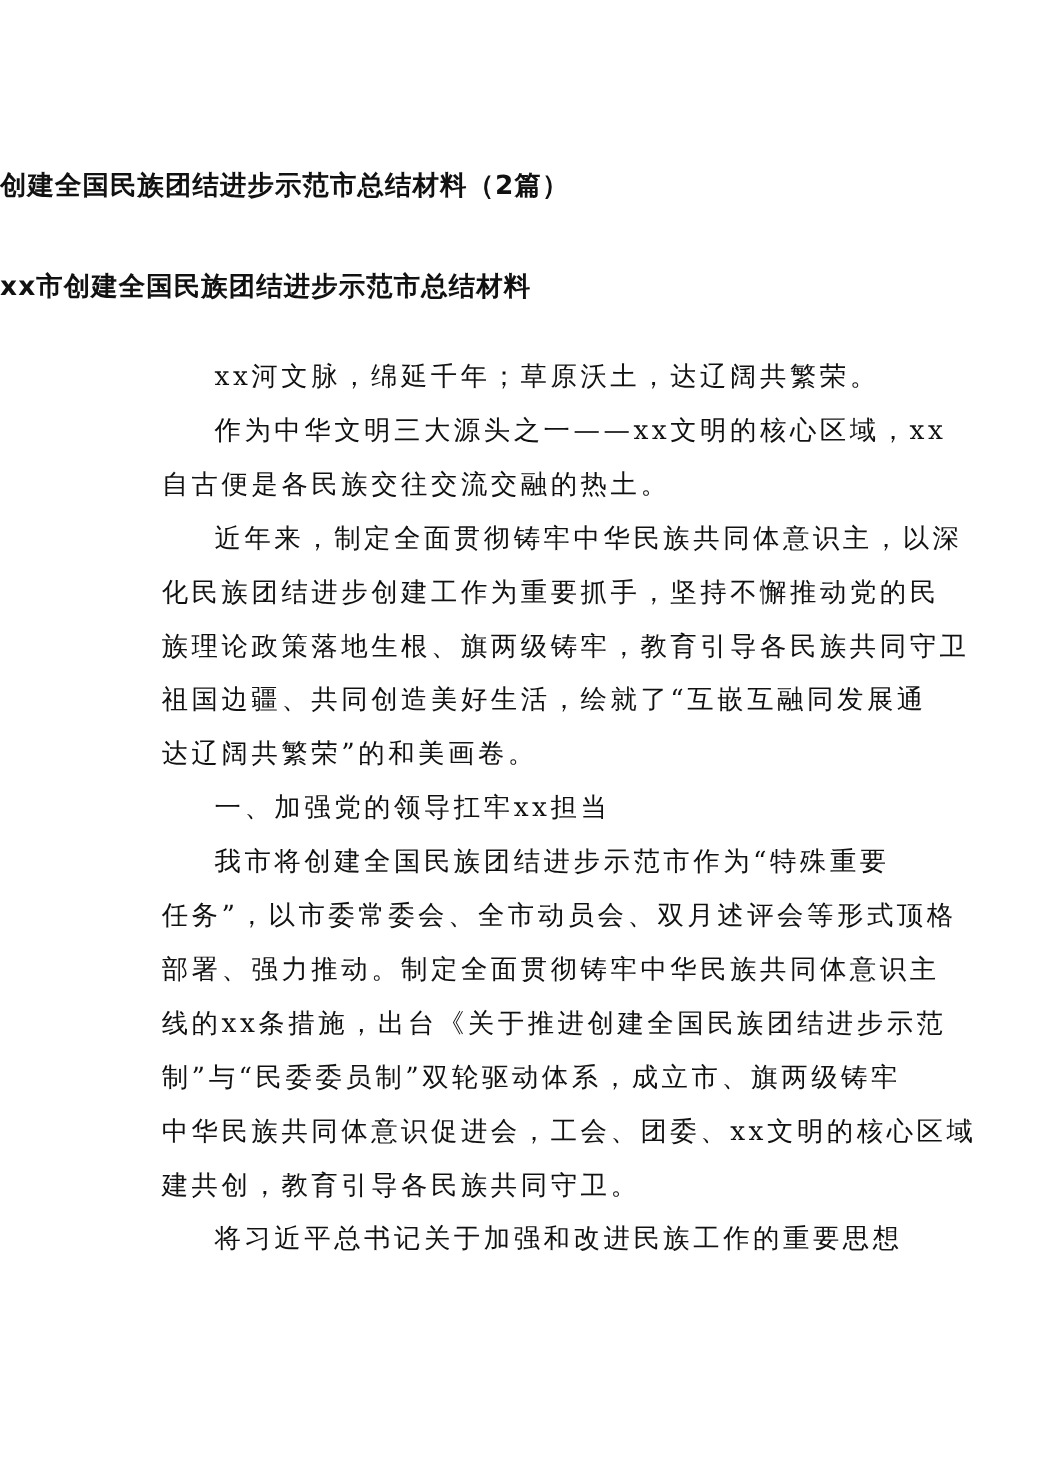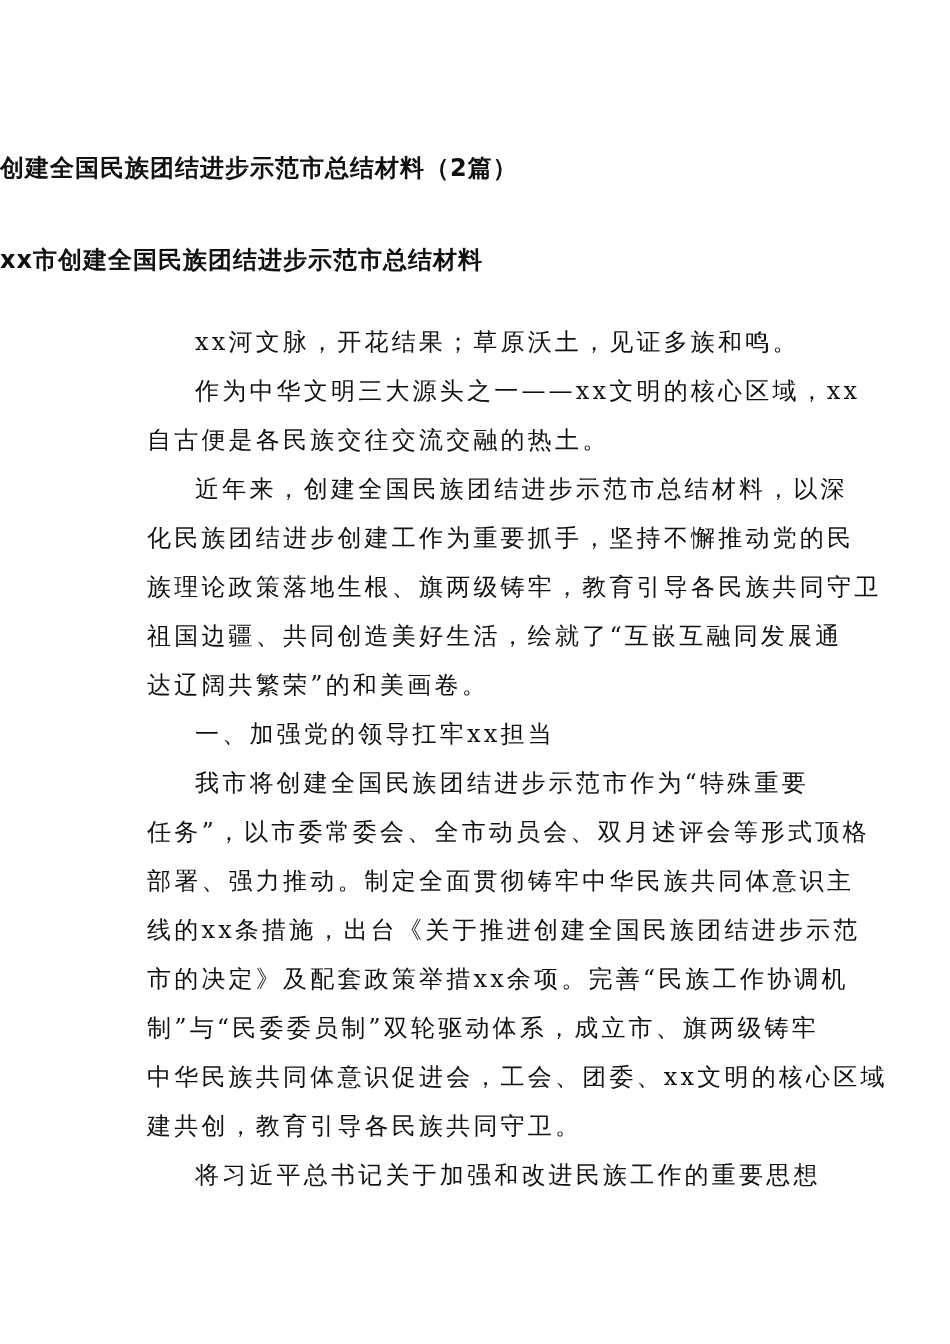--- a/index.html
+++ b/index.html
@@ -17,42 +17,41 @@
   </style>
 </head>
 <body>
 
 <div class="page">
   <div class="doc-title">创建全国民族团结进步示范市总结材料（2篇）</div>
   <div class="sub-title">xx市创建全国民族团结进步示范市总结材料</div>
 
   <div class="body-text">
     <p class="para">
-      <span class="line">xx河文脉，开花结果；草原沃土，见证多族和鸣。</span>
+      <span class="line">xx河文脉，绵延千年；草原沃土，达辽阔共繁荣。</span>
     </p>
     <p class="para">
       <span class="line">作为中华文明三大源头之一——xx文明的核心区域，xx</span>
       <span class="line" style="margin-left:-2em">自古便是各民族交往交流交融的热土。</span>
     </p>
     <p class="para">
-      <span class="line">近年来，创建全国民族团结进步示范市总结材料，以深</span>
+      <span class="line">近年来，制定全面贯彻铸牢中华民族共同体意识主，以深</span>
       <span class="line" style="margin-left:-2em">化民族团结进步创建工作为重要抓手，坚持不懈推动党的民</span>
       <span class="line" style="margin-left:-2em">族理论政策落地生根、旗两级铸牢，教育引导各民族共同守卫</span>
       <span class="line" style="margin-left:-2em">祖国边疆、共同创造美好生活，绘就了“互嵌互融同发展通</span>
       <span class="line" style="margin-left:-2em">达辽阔共繁荣”的和美画卷。</span>
     </p>
     <p class="para">
       <span class="line">一、加强党的领导扛牢xx担当</span>
     </p>
     <p class="para">
       <span class="line">我市将创建全国民族团结进步示范市作为“特殊重要</span>
       <span class="line" style="margin-left:-2em">任务”，以市委常委会、全市动员会、双月述评会等形式顶格</span>
       <span class="line" style="margin-left:-2em">部署、强力推动。制定全面贯彻铸牢中华民族共同体意识主</span>
       <span class="line" style="margin-left:-2em">线的xx条措施，出台《关于推进创建全国民族团结进步示范</span>
-      <span class="line" style="margin-left:-2em">市的决定》及配套政策举措xx余项。完善“民族工作协调机</span>
       <span class="line" style="margin-left:-2em">制”与“民委委员制”双轮驱动体系，成立市、旗两级铸牢</span>
       <span class="line" style="margin-left:-2em">中华民族共同体意识促进会，工会、团委、xx文明的核心区域</span>
       <span class="line" style="margin-left:-2em">建共创，教育引导各民族共同守卫。</span>
     </p>
     <p class="para">
       <span class="line">将习近平总书记关于加强和改进民族工作的重要思想</span>
     </p>
   </div>
 </div>
 

